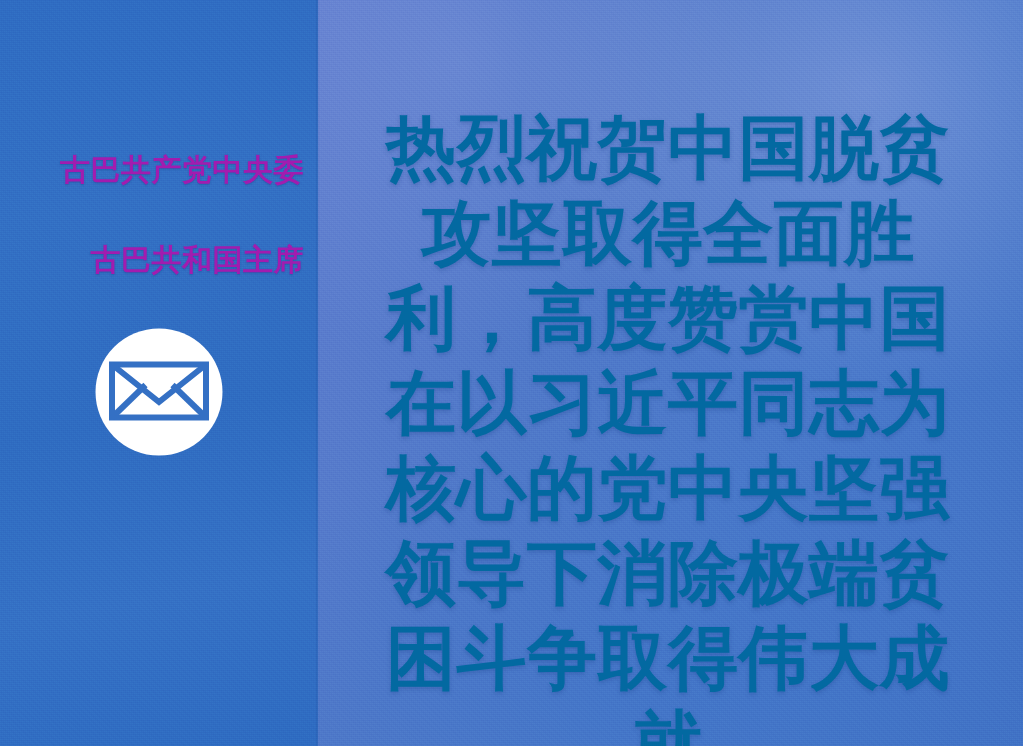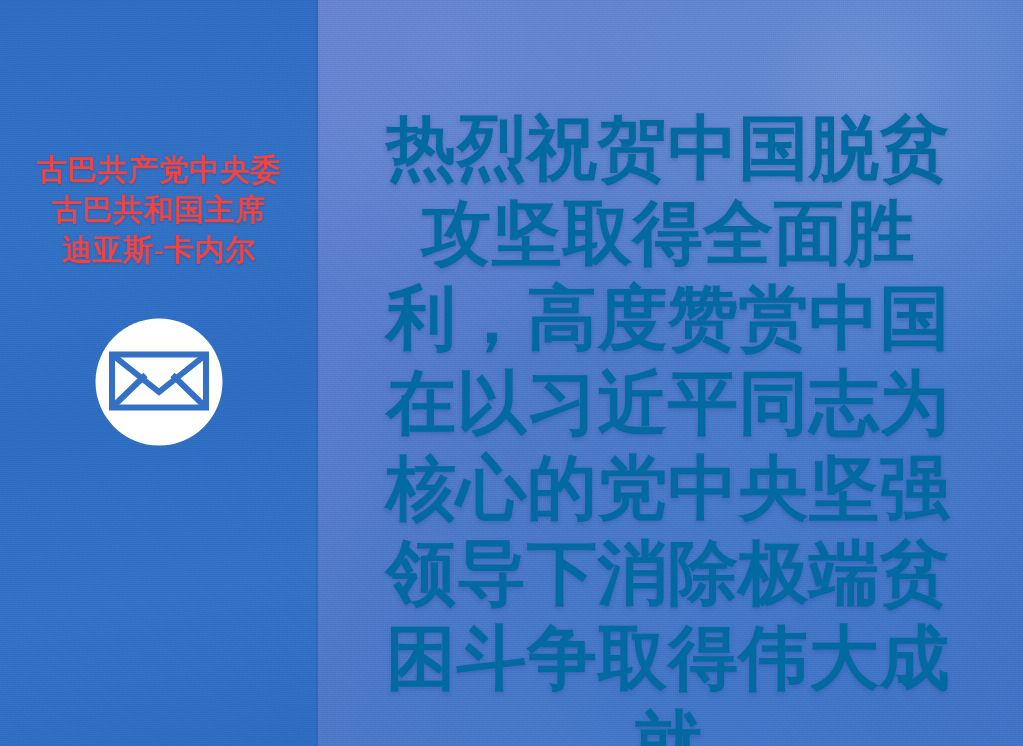--- a/index.html
+++ b/index.html
@@ -85,30 +85,30 @@
     width: 318px;
     height: 746px;
     box-sizing: border-box;
     padding: 0 14px;
     display: flex;
     flex-direction: column;
     align-items: center;
   }
   .attribution {
     width: 100%;
-    text-align: center;
-    color: #ef4444;
+    text-align: right;
+    color: #a21caf;
     font-weight: bold;
     font-size: 30px;
     line-height: 40px;
     letter-spacing: 0.5px;
     text-shadow: 0 1px 2px rgba(20,60,130,0.35);
   }
   .attribution.block-1 { margin-top: 150px; }
-  .attribution.block-2 { }
+  .attribution.block-2 { margin-top: 50px; }
   .attribution .line { display: block; white-space: nowrap; }
 
   .envelope-wrap {
     margin-top: 48px;
     width: 128px;
     height: 128px;
   }
   .envelope-wrap svg { display: block; }
 
   
@@ -139,21 +139,20 @@
   <div class="bg-noise"></div>
 
   <div class="left-panel">
 
     <div class="attribution block-1">
       <span class="line">古巴共产党中央委</span>
     </div>
 
     <div class="attribution block-2">
       <span class="line">古巴共和国主席</span>
-      <span class="line">迪亚斯-卡内尔</span>
     </div>
 
     <div class="envelope-wrap">
       <svg width="128" height="128" viewBox="0 0 128 128" aria-hidden="true">
         <circle cx="64" cy="64" r="63.5" fill="#ffffff"></circle>
         <rect x="17" y="36.5" width="94" height="53" fill="none" stroke="#3470c4" stroke-width="6"></rect>
         <path d="M17 36.5 L64 74 L111 36.5" fill="none" stroke="#3470c4" stroke-width="6" stroke-linejoin="miter"></path>
         <path d="M17 89.5 L50.5 57" fill="none" stroke="#3470c4" stroke-width="6"></path>
         <path d="M111 89.5 L77.5 57" fill="none" stroke="#3470c4" stroke-width="6"></path>
       </svg>

